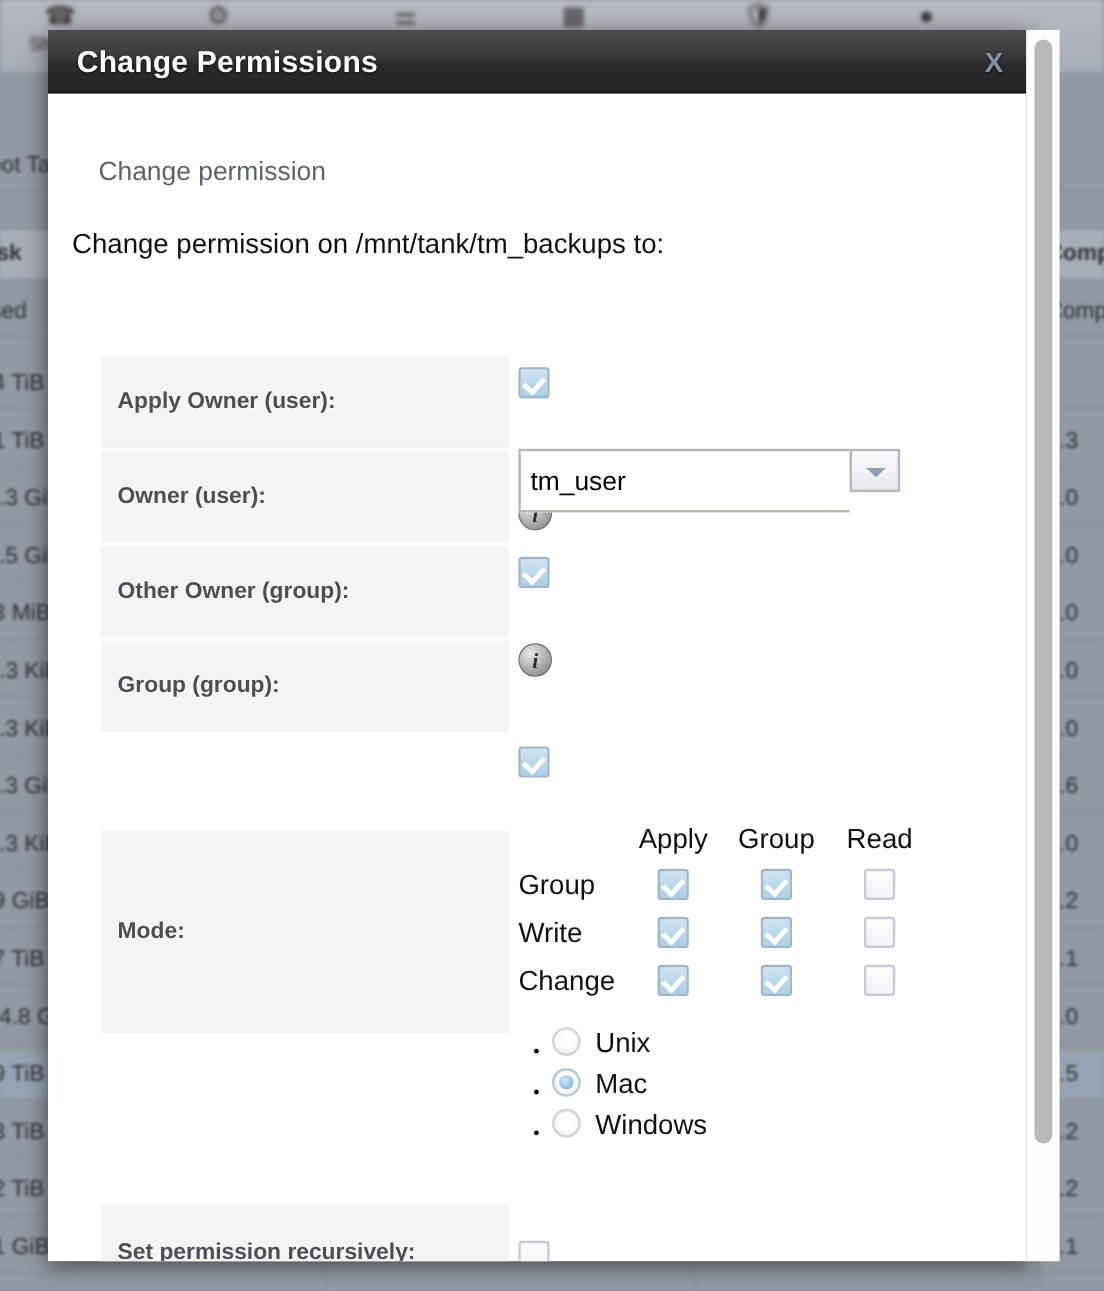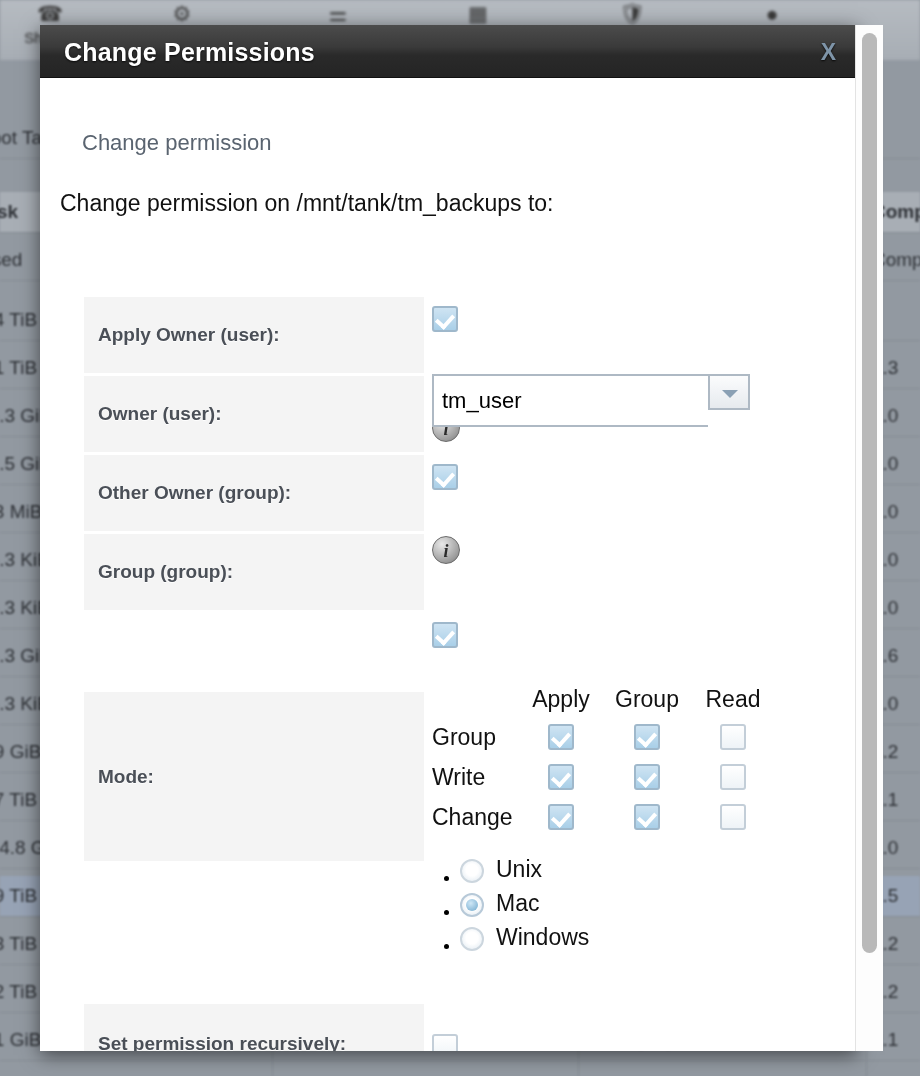--- a/index.html
+++ b/index.html
@@ -155,21 +155,21 @@
   .mg-row { position: relative; height: 40px; }
   .mg-row .rl { position: absolute; left: 0; top: 4px; color: #111; font-size: 23px; }
   .mg-row .cell { position: absolute; top: 4px; width: 86px; text-align: center; }
   .col-owner { left: 86px; }
   .col-group { left: 172px; }
   .col-other { left: 258px; }
 
   
   .radios { list-style: disc; margin: 0; padding: 8px 0 0 28px; }
   .radios li { color: #000; font-size: 15px; height: 34px; }
-  .radios li .rw { display: flex; align-items: flex-end; }
+  .radios li .rw { display: flex; align-items: flex-start; }
   .rad {
     display: inline-block; width: 24px; height: 24px; border-radius: 50%;
     box-sizing: border-box;
     border: 2px solid #ccd6de;
     background: radial-gradient(circle at 50% 45%, #ffffff 40%, #eef3f7 70%, #dde6ee);
     position: relative; cursor: pointer; margin-right: 12px;
   }
   .rad.on { border-color: #b7c9d8; }
   .rad.on::after {
     content: ""; position: absolute; left: 4px; top: 4px;

